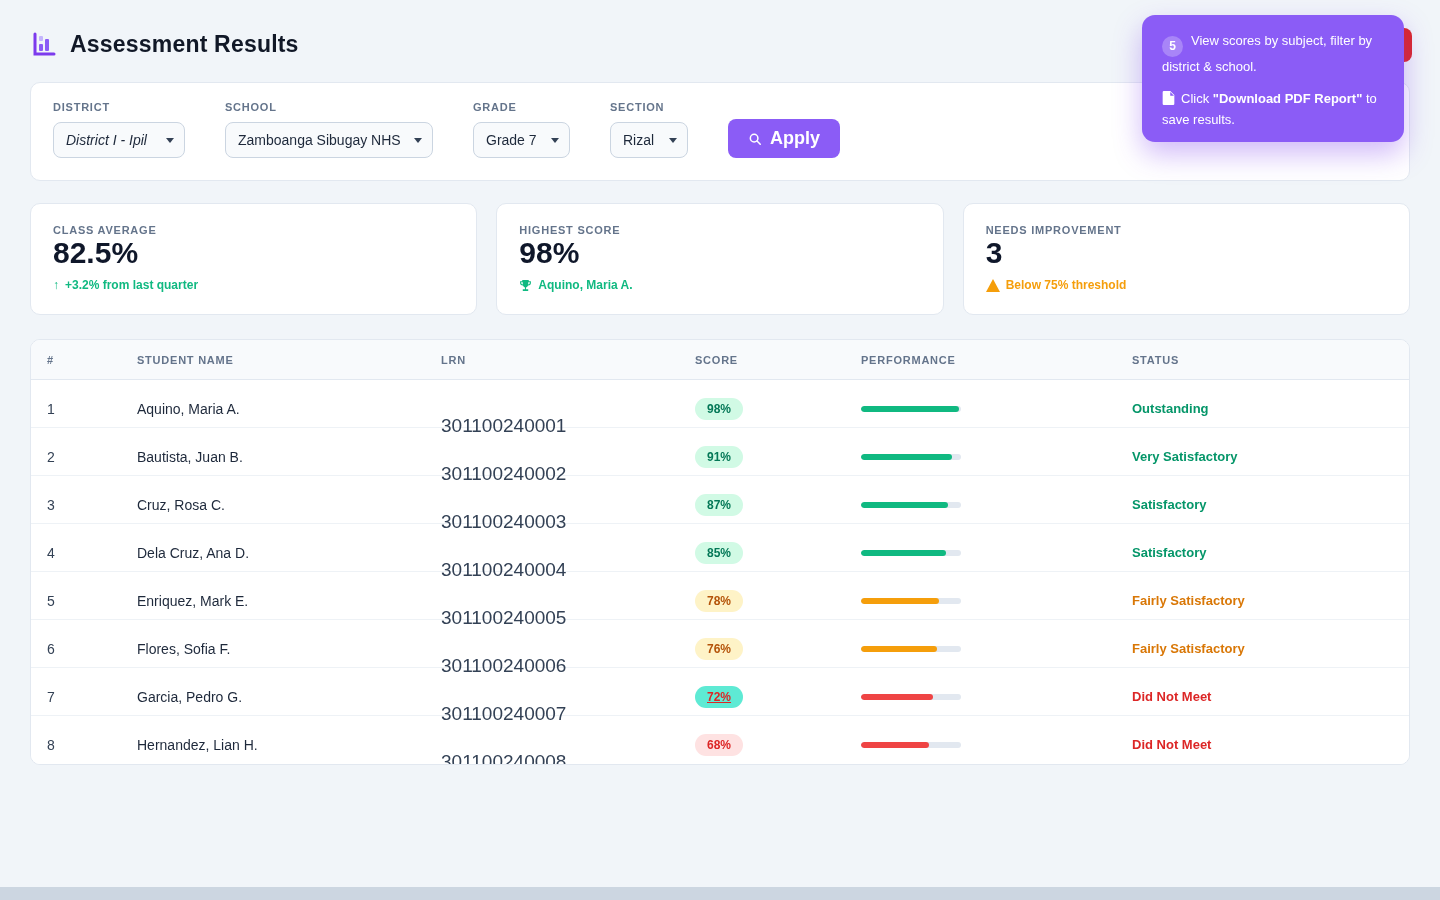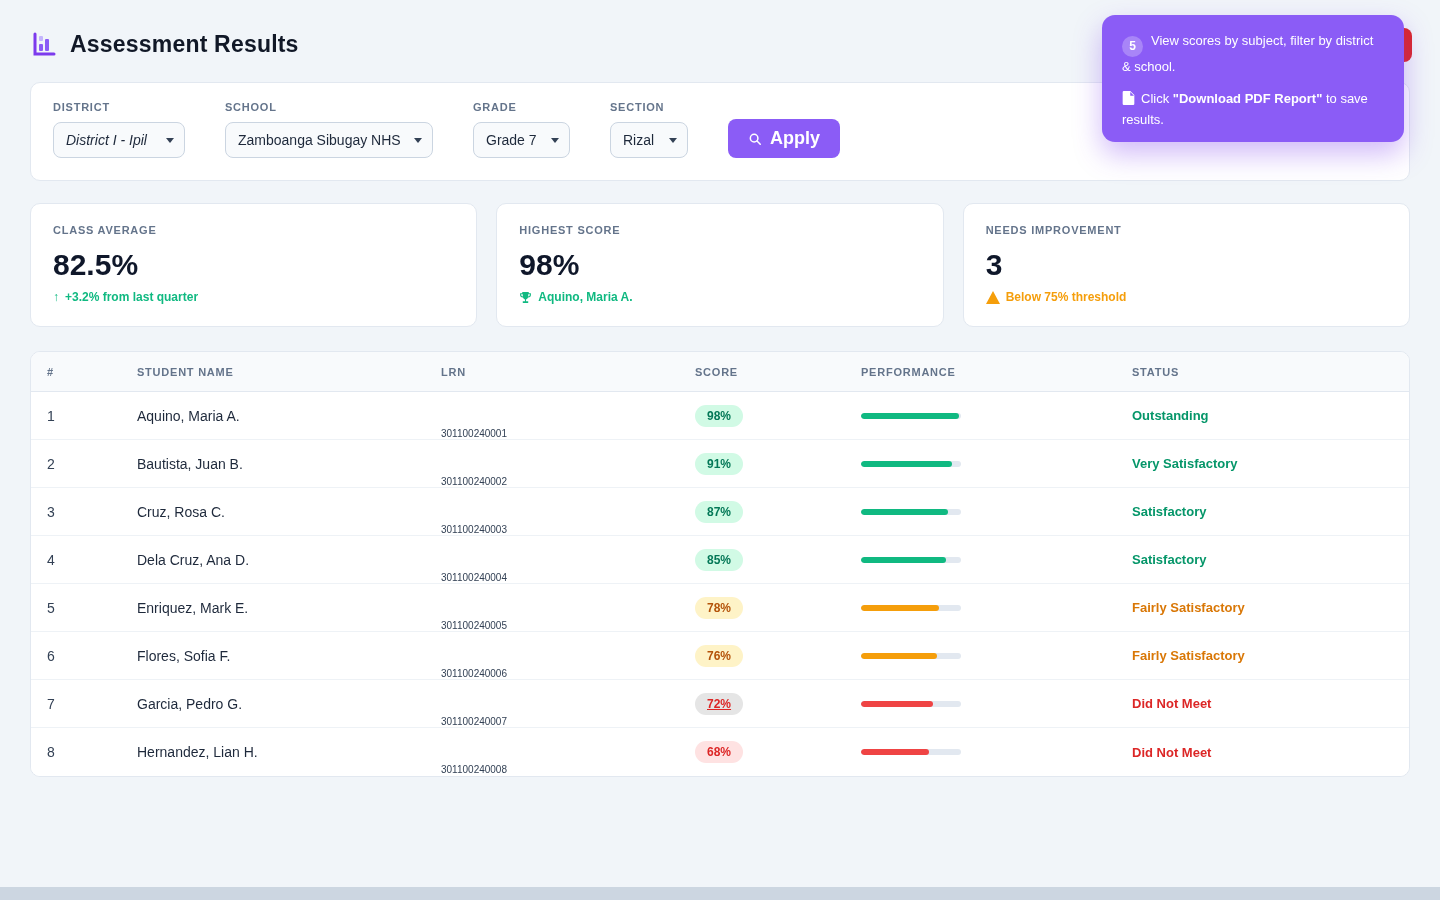--- a/index.html
+++ b/index.html
@@ -40,56 +40,56 @@
   .apply-btn {
     display:inline-flex; align-items:center; gap:8px;
     background:#8b5cf6; color:#fff; border:none; border-radius:8px;
     font-size:18px; font-weight:600; padding: 9px 20px; cursor:pointer;
     font-family:"Liberation Sans", sans-serif;
   }
 
   
   .stats-grid { display:grid; grid-template-columns: 1fr 1fr 1fr; gap:19px; margin-bottom:24px; }
   .stat-card { padding: 20px 22px 22px; }
-  .stat-label { font-size:11px; font-weight:700; color:#64748b; letter-spacing:.07em; margin-bottom:12px; }
+  .stat-label { font-size:11px; font-weight:700; color:#64748b; letter-spacing:.07em; margin-bottom:0; }
   .stat-value { font-size:30px; font-weight:800; color:#0f172a; margin-bottom:8px; }
   .stat-sub { font-size:12px; font-weight:600; display:flex; align-items:center; gap:6px; }
 
   
   .table-card { overflow:hidden; margin-bottom:30px; }
   .tgrid {
     display:grid;
     grid-template-columns: 90px 304px 254px 166px 271px 1fr;
     align-items:center; padding:0 16px;
   }
   .thead { background:#f8fafc; border-bottom:1px solid #e2e8f0; height:40px; }
   .th { font-size:11px; font-weight:700; color:#64748b; letter-spacing:.07em; }
   .trow { height:48px; border-bottom:1px solid #eef2f6; background:#fff; }
   .trow:last-child { border-bottom:none; }
   .c-num { font-size:14px; color:#334155; }
   .c-name { font-size:14px; color:#1e293b; }
-  .c-lrn { font-size:10px; color:#334155;margin-top:35px; }
+  .c-lrn { font-size:19px; color:#334155;margin-top:35px; }
   .badge {
     display:inline-block; font-size:12px; font-weight:700;
     padding:4px 12px; border-radius:999px;
   }
   .track { width:100px; height:6px; border-radius:999px; background:#e2e8f0; overflow:hidden; }
   .fill { height:100%; border-radius:999px; }
   .c-status { font-size:13px; font-weight:700; }
 
   
   .download-btn {
     position:absolute; top:28px; right:28px; z-index:5;
     background:#dc2626; color:#fff; border:none; border-radius:8px;
     font-size:14px; font-weight:700; padding:9px 16px; height:34px;
     font-family:"Liberation Sans", sans-serif; cursor:pointer; white-space:nowrap;
   }
   .tour-tooltip {
     position:absolute; top:15px; right:36px; z-index:10;
-    width:302px; background:#8b5cf6; color:#fff; border-radius:13px;
+    width:262px; background:#8b5cf6; color:#fff; border-radius:13px;
     padding:16px 20px 12px;
     box-shadow: 0 12px 28px rgba(124,58,237,.35);
     font-size:13px; line-height:1.6;
   }
   .tt-line1 { display:block; }
   .step-badge {
     display:inline-flex; align-items:center; justify-content:center;
     width:21px; height:21px; border-radius:50%;
     background:rgba(255,255,255,.25); font-size:12px; font-weight:700;
     margin-right:8px; vertical-align:-5px;
@@ -290,21 +290,21 @@
               <div class="fill" style="width: 76%; background: rgb(245, 158, 11);"></div>
             </div>
           </div>
     <div class="c-status" style="color: rgb(217, 119, 6);">Fairly Satisfactory</div>
   </div>
 
   <div class="tgrid trow">
     <div class="c-num">7</div>
     <div class="c-name">Garcia, Pedro G.</div>
     <div class="c-lrn">301100240007</div>
-    <div><span class="badge" style="background: #e5e5e5; color: rgb(220, 38, 38); text-decoration: underline;">72%</span></div>
+    <div><span class="badge" style="background: #5eead4; color: rgb(220, 38, 38); text-decoration: underline;">72%</span></div>
     <div>
             <div class="track">
               <div class="fill" style="width: 72%; background: rgb(239, 68, 68);"></div>
             </div>
           </div>
     <div class="c-status" style="color: rgb(220, 38, 38);">Did Not Meet</div>
   </div>
 
   <div class="tgrid trow">
     <div class="c-num">8</div>

